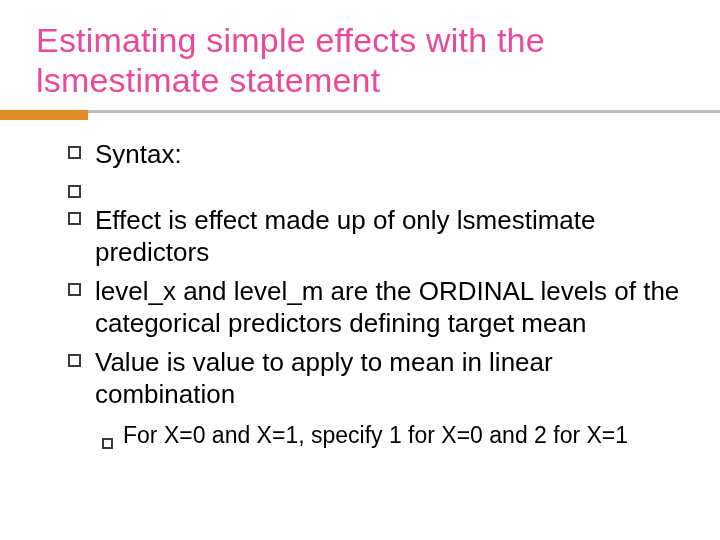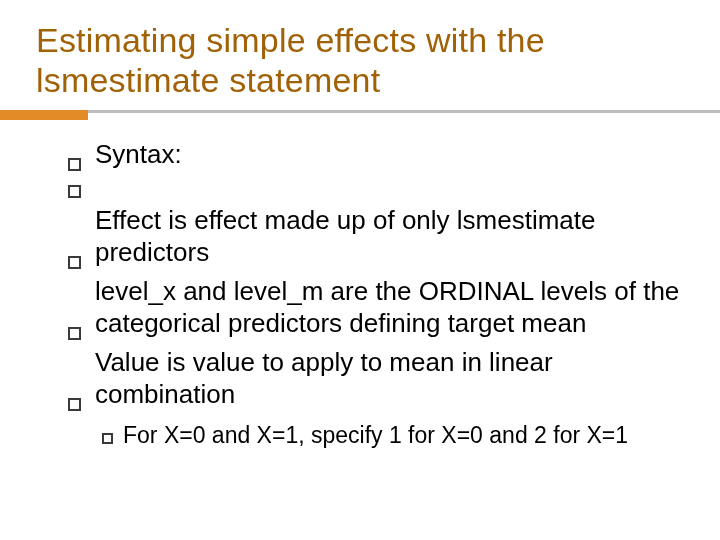--- a/index.html
+++ b/index.html
@@ -11,21 +11,21 @@
     position: relative;
     padding: 20px 36px 20px 36px;
     color: #000;
   }
   .title {
     font-size: 34px;
     line-height: 1.18;
     font-weight: 400;
     margin-bottom: 10px;
     letter-spacing: 0.2px;
-    color: #a16207;
+    color: #ec4899;
   }
   .rule-wrap {
     position: relative;
     width: 100%;
     margin-left: -36px;
     width: 720px;
     height: 10px;
     margin-bottom: 18px;
   }
   .rule-gray {
@@ -40,39 +40,39 @@
     left: 0; top: 0;
     width: 88px;
     height: 10px;
     background: #e38b27;
   }
   .bullets {
     padding-left: 14px;
   }
   .b1 {
     display: flex;
-    align-items: flex-end;
+    align-items: flex-start;
     gap: 14px;
     margin: 6px 0 6px 18px;
   }
   .b1 .marker {
     width: 13px; height: 13px;
     border: 2px solid #3a3a3a;
     flex: 0 0 auto;
     margin-top: 8px;
     background: #fff;
   }
   .b1 .text {
     font-size: 26px;
     line-height: 1.25;
     color: #000;
   }
   .b2 {
     display: flex;
-    align-items: center;
+    align-items: flex-end;
     gap: 10px;
     margin: 10px 0 4px 52px;
   }
   .b2 .marker {
     width: 11px; height: 11px;
     border: 2px solid #3a3a3a;
     flex: 0 0 auto;
     margin-top: 7px;
     background: #fff;
   }

